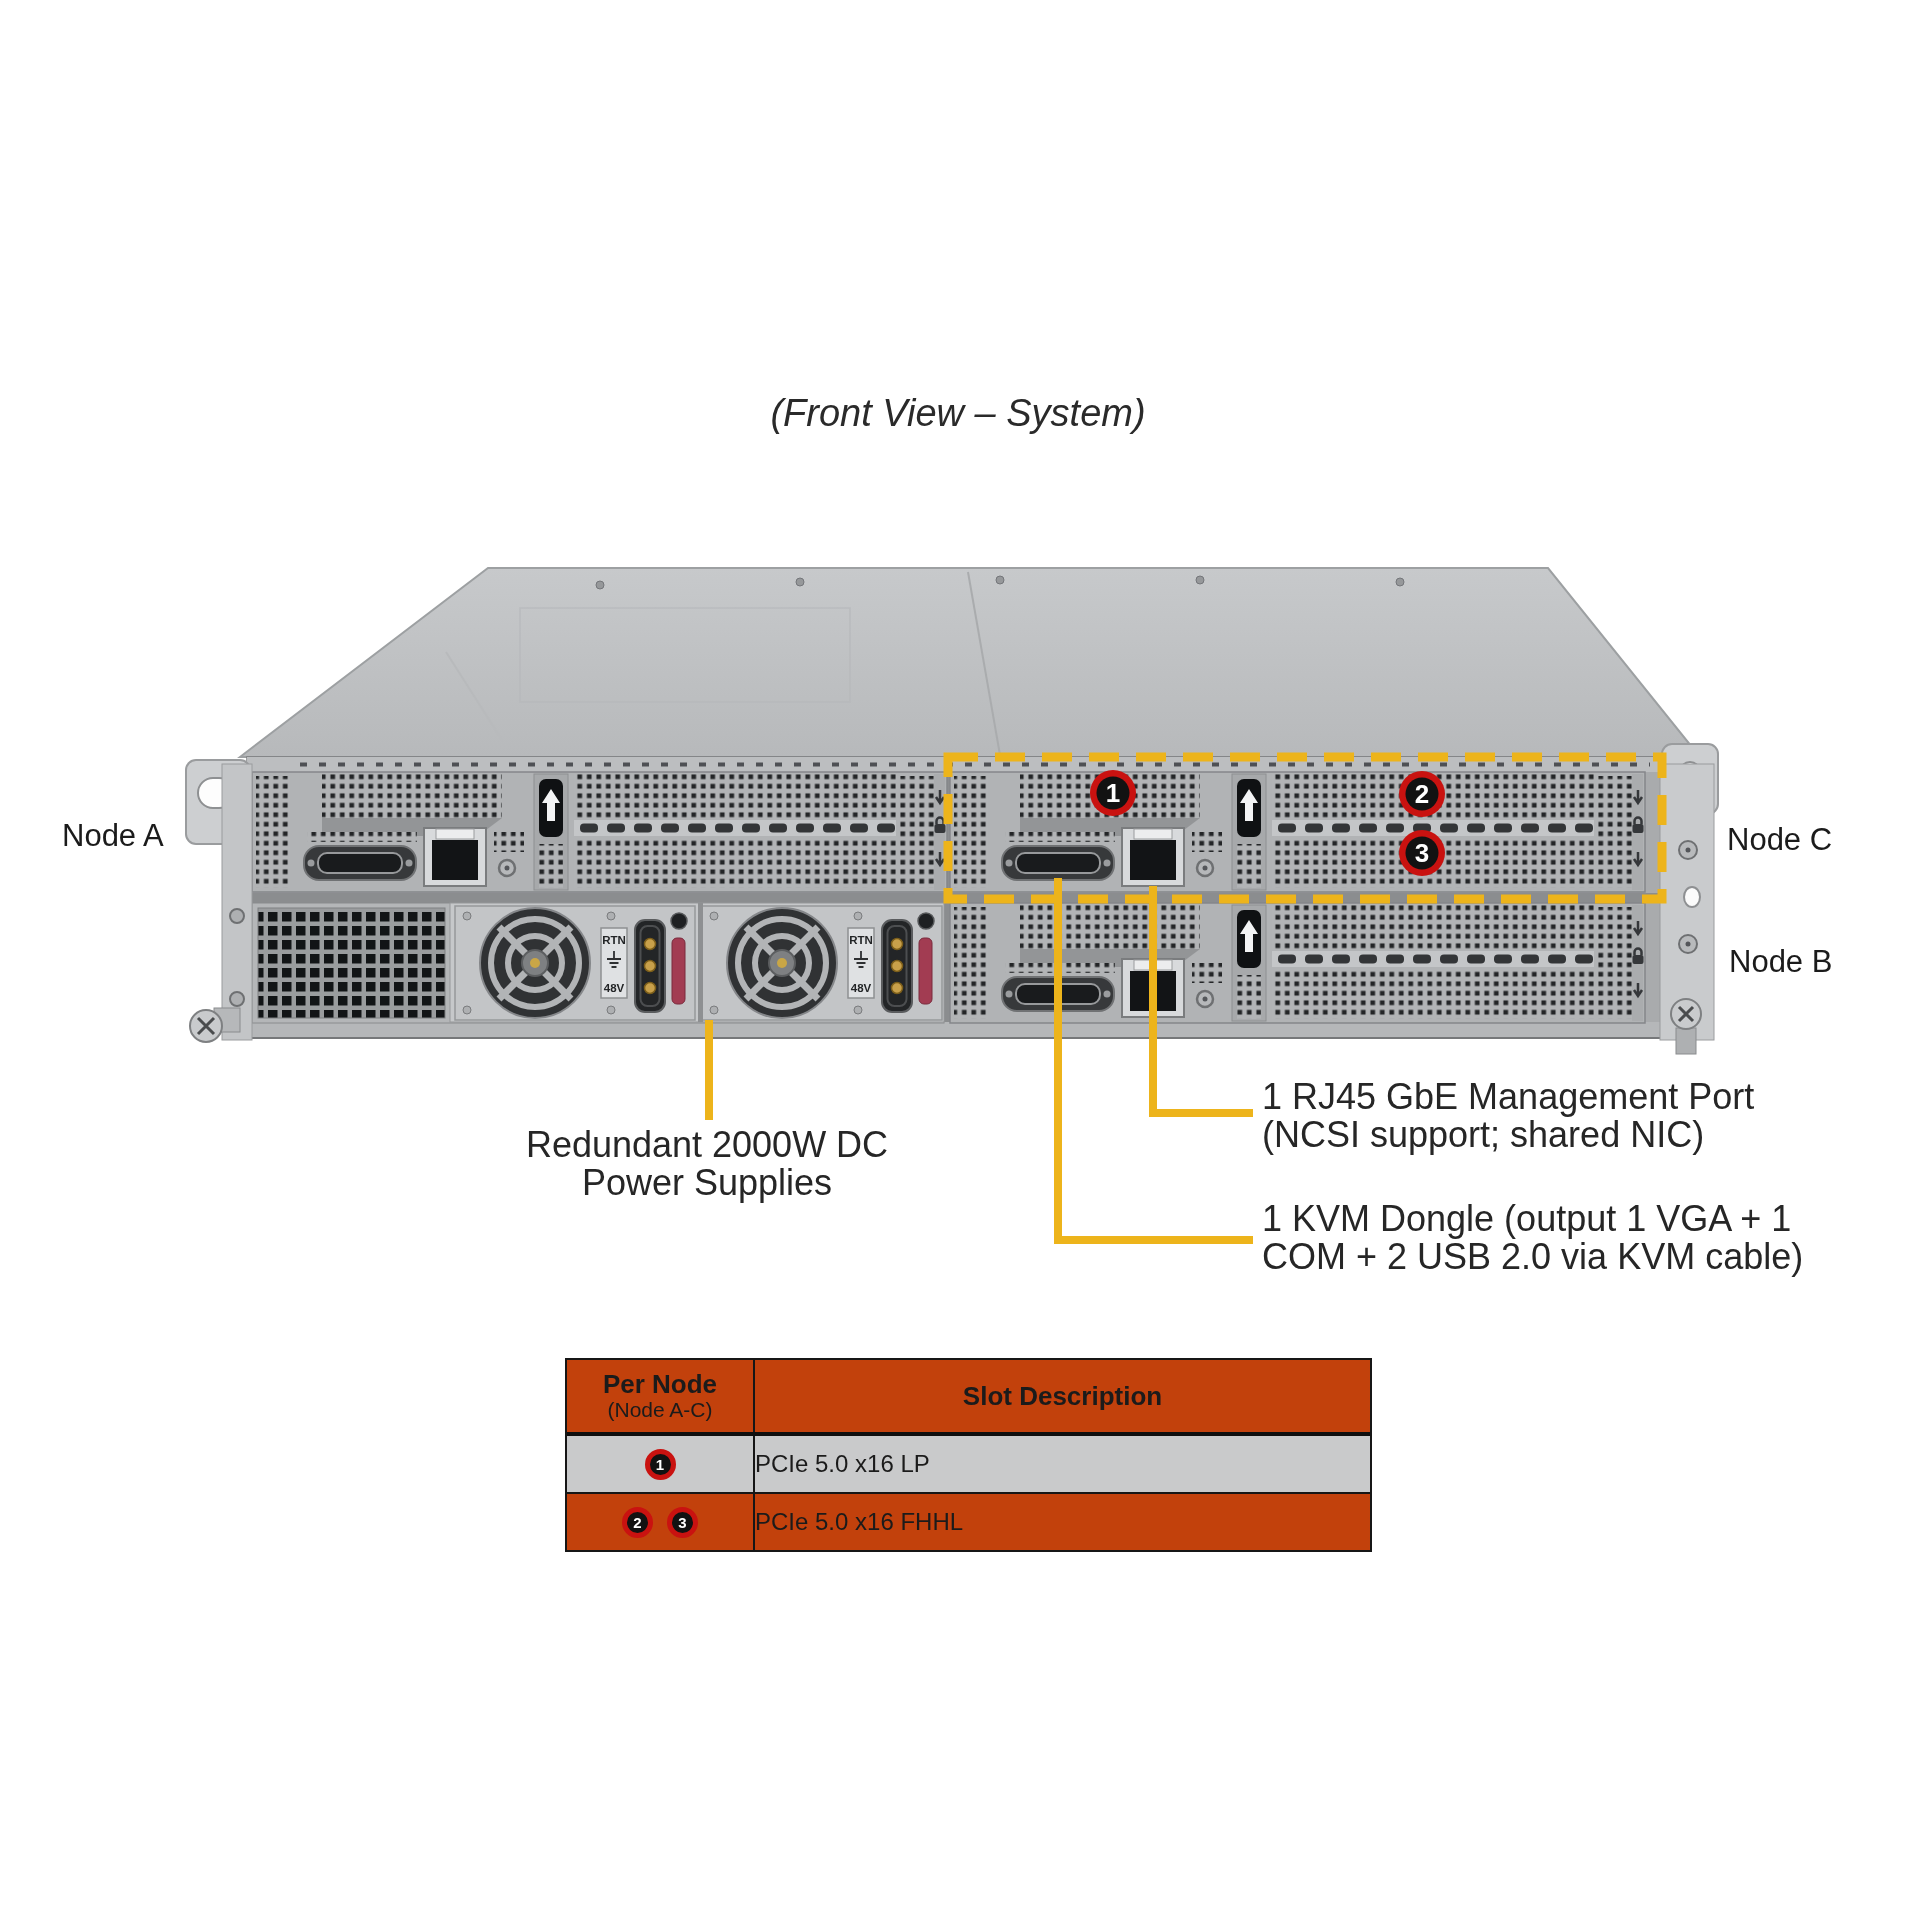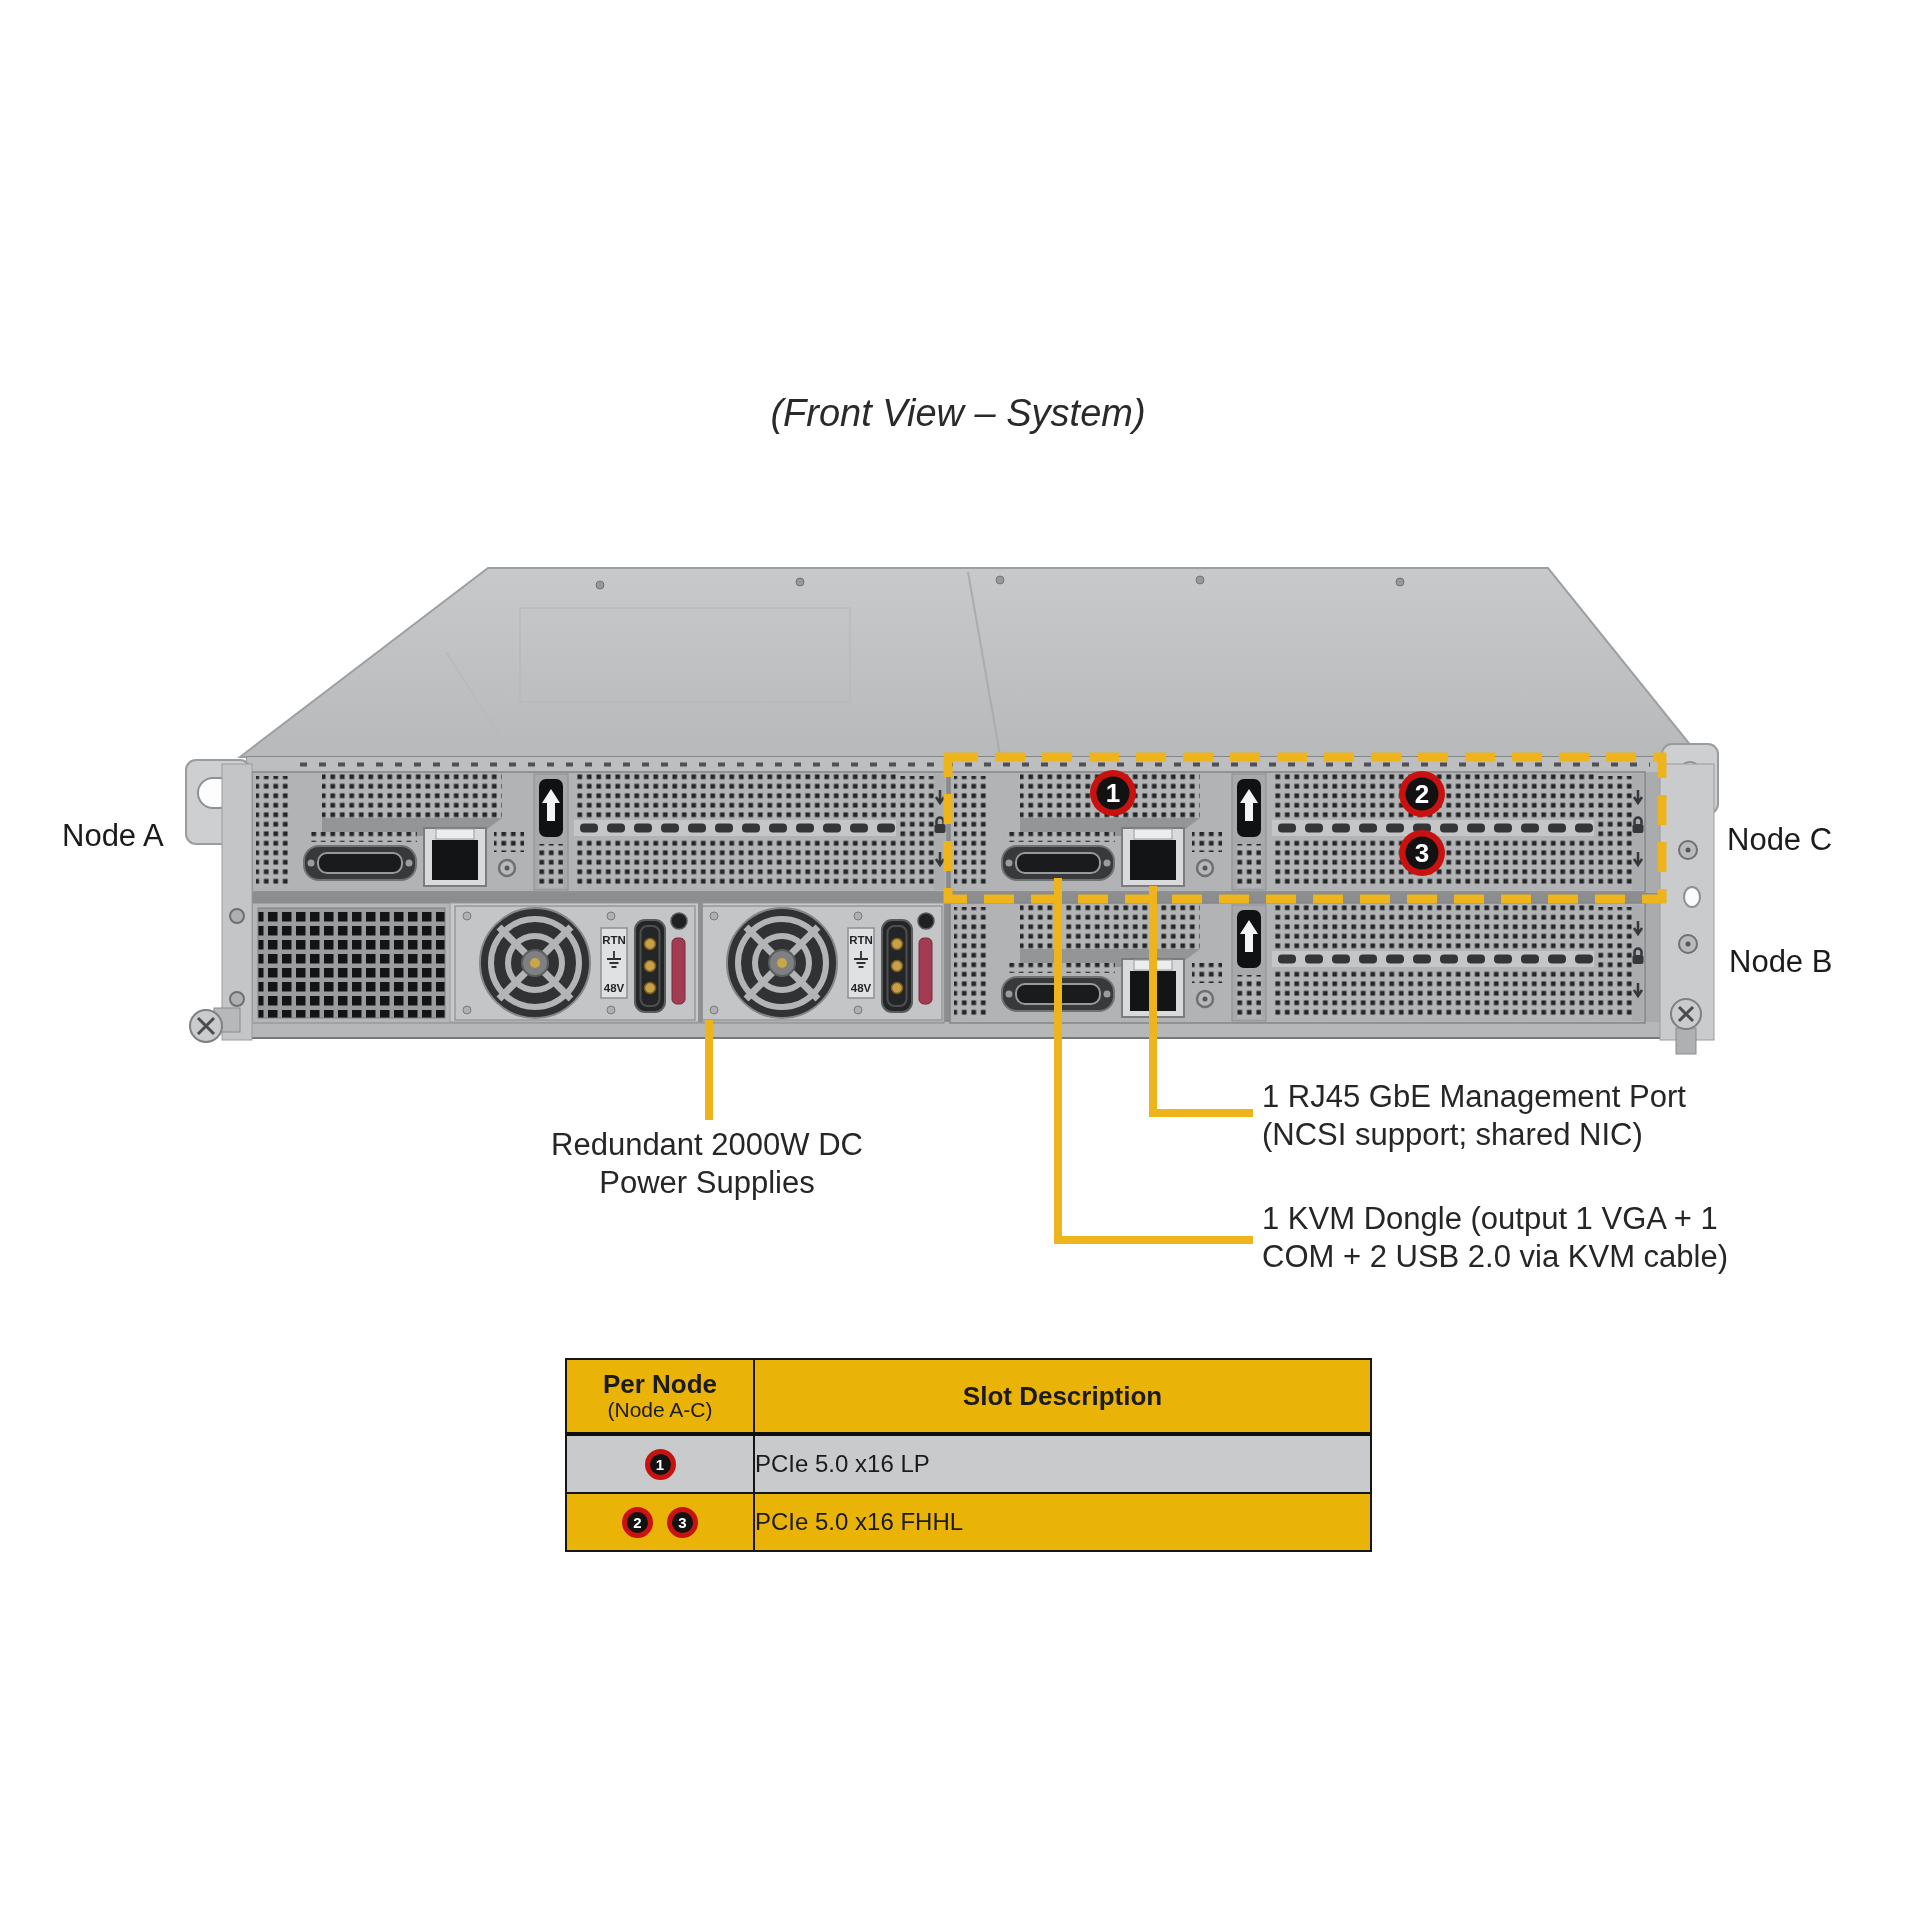--- a/index.html
+++ b/index.html
@@ -8,35 +8,35 @@
   #canvas{position:absolute;inset:0;width:1920px;height:1920px;}
   svg{position:absolute;left:0;top:0;}
 
   .page-title{position:absolute;left:758px;top:392px;width:400px;text-align:center;
       font-style:italic;font-size:38px;color:#2a2a2a;white-space:nowrap;}
   .node-label{position:absolute;font-size:31px;color:#1b1b1b;white-space:nowrap;line-height:36px;}
   #node-a-label{left:62px;top:818px;}
   #node-c-label{left:1727px;top:822px;}
   #node-b-label{left:1729px;top:944px;}
 
-  .callout{position:absolute;font-size:31px;line-height:38px;color:#262626;white-space:nowrap;}
+  .callout{position:absolute;font-size:36px;line-height:38px;color:#262626;white-space:nowrap;}
   #psu-callout{left:452px;top:1126px;width:510px;text-align:center;}
   #rj45-callout{left:1262px;top:1078px;}
   #kvm-callout{left:1262px;top:1200px;}
 
   .yline{stroke:var(--accent,#EDB41B);stroke-width:8;fill:none;}
   .ydash{stroke:var(--accent,#EDB41B);stroke-width:9;fill:none;stroke-dasharray:30 17;}
   .psu-txt{font-size:11.5px;font-weight:bold;fill:#232527;text-anchor:middle;
       font-family:"Liberation Sans","DejaVu Sans",sans-serif;}
   .badge-num{fill:#ffffff;font-weight:bold;font-size:26px;text-anchor:middle;
       font-family:"Liberation Sans","DejaVu Sans",sans-serif;}
 
   
   .slot-table{position:absolute;left:565px;top:1358px;width:803px;border:2px solid #161616;
-      font-size:24px;color:#1b1b1b;background:#eab308;}
+      font-size:24px;color:#1b1b1b;background:#c2410c;}
   .t-header{display:flex;border-bottom:4px solid #0e0e0e;height:72px;}
   .t-row{display:flex;height:56px;}
   .t-row + .t-row{border-top:2px solid #161616;}
   .t-row.shaded{background:#c9cacb;}
   .c1{width:186px;flex:0 0 186px;border-right:2px solid #161616;display:flex;
       flex-direction:column;align-items:center;justify-content:center;}
   .t-row .c1{flex-direction:row;gap:14px;}
   .c2{flex:1;display:flex;align-items:center;}
   .hdr-main{font-weight:bold;font-size:26px;line-height:28px;}
   .hdr-sub{font-size:21px;line-height:24px;}

